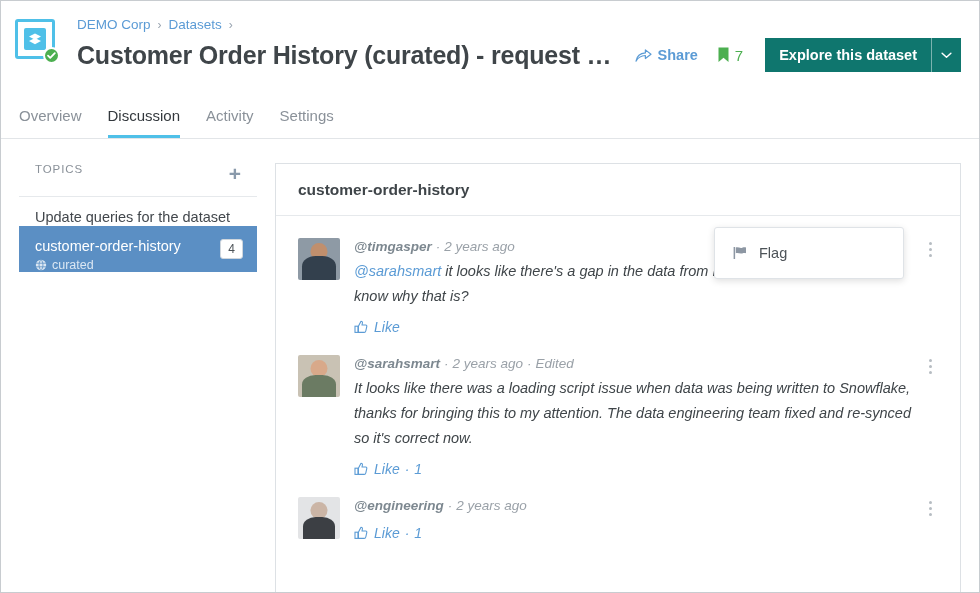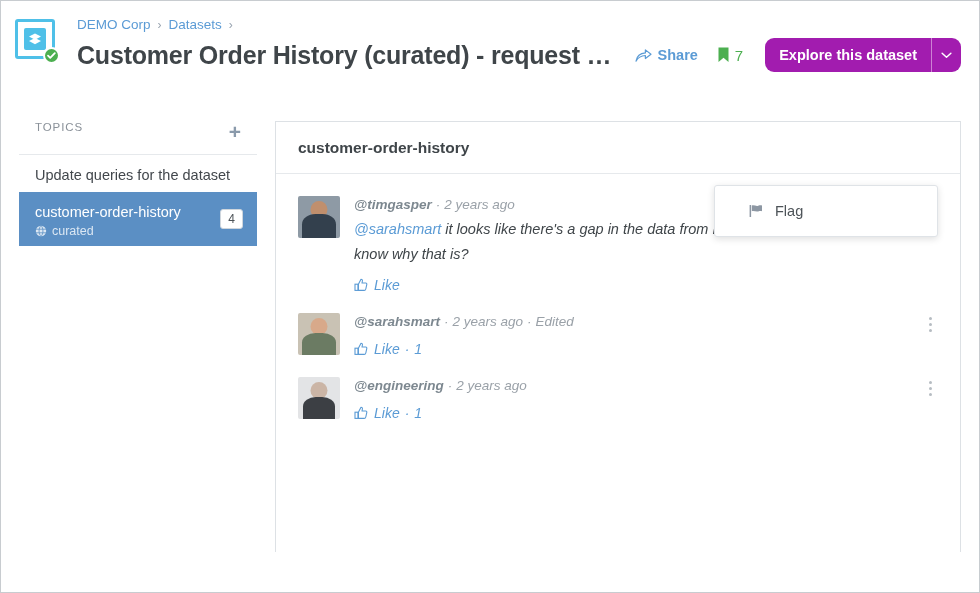--- a/index.html
+++ b/index.html
@@ -118,22 +118,22 @@
     align-items: center;
     color: #4caf50;
     font-size: 15px;
     margin-right: 22px;
     cursor: pointer;
   }
   .bookmark .ico { margin-right: 6px; display:flex;}
   .explore {
     display: flex;
     align-items: stretch;
-    background: #a21caf;
-    border-radius: 9px;
+    background: #0f766e;
+    border-radius: 0;
     height: 34px;
     cursor: pointer;
   }
   .explore .lbl {
     display: flex; align-items: center;
     color: #fff;
     font-size: 14.5px;
     font-weight: bold;
     padding: 0 14px;
   }
@@ -191,21 +191,21 @@
     font-weight: normal;
   }
   .plus-btn {
     color: #8a9aab;
     font-size: 21px;
     line-height: 1;
     cursor: pointer;
     font-weight: bold;
   }
   .topic {
-    padding: 11px 16px 8px 16px;
+    padding: 11px 16px 0 16px;
     cursor: pointer;
     position: relative;
   }
   .topic .t-title {
     font-size: 14.5px;
     color: #42474c;
     line-height: 18px;
   }
   .topic .t-sub {
     display: flex;
@@ -333,26 +333,26 @@
     border-radius: 50%;
     margin: 1.5px 0;
     display: block;
   }
 
   
   .flag-popup {
     position: absolute;
     left: 438px;
     top: 63px;
-    width: 224px;
+    width: 190px;
     background: #fff;
     border: 1px solid #dfe3e7;
     border-radius: 3px;
     box-shadow: 0 2px 7px rgba(0,0,0,.13);
-    padding: 10px 16px;
+    padding: 10px 0;
     z-index: 20;
   }
   .flag-item {
     display: flex;
     align-items: center;
     padding: 7px 18px;
     font-size: 14.5px;
     color: #4d5358;
     cursor: pointer;
   }
@@ -419,20 +419,26 @@
               </div>
             </div>
 
           </div>
         </div>
       </div>
 
     </div>
   </div>
 
+  <div class="tabs">
+    <div class="tab">Overview</div>
+    <div class="tab active">Discussion</div>
+    <div class="tab">Activity</div>
+    <div class="tab">Settings</div>
+  </div>
 
   <div class="body">
 
     <div class="sidebar">
       <div class="topics-head">
         <div class="topics-label">TOPICS</div>
         <div class="plus-btn">+</div>
       </div>
 
       <div class="topic">
@@ -488,20 +494,21 @@
 
         <div class="comment">
           <div class="avatar av-sarah">
             <div class="head"></div>
             <div class="face"></div>
           </div>
           <div class="c-body">
             <div class="c-meta">
               <span class="handle">@sarahsmart</span><span class="dot">·</span><span>2 years ago</span><span class="dot">·</span><span>Edited</span>
             </div>
+            <div class="c-text">It looks like there was a loading script issue when data was being written to Snowflake, thanks for bringing this to my attention. The data engineering team fixed and re-synced so it's correct now.</div>
             <div class="c-like">
               <span class="thumb">
                 <svg width="14" height="14" viewBox="0 0 14 14">
                   <path d="M4.4 6.2 L7 1.2 C8.2 1.2 8.6 2 8.4 3 L8 5 L11.8 5 C12.6 5 13 5.7 12.8 6.4 L11.8 11 C11.6 11.9 11 12.4 10.2 12.4 L4.4 12.4 Z" fill="none" stroke="#5b9bd5" stroke-width="1.1" stroke-linejoin="round"></path>
                   <rect x="1" y="6.2" width="3" height="6.2" fill="none" stroke="#5b9bd5" stroke-width="1.1"></rect>
                 </svg>
               </span>
               <span>Like</span>
               <span class="dot" style="margin:0 5px;">·</span>
               <span>1</span>

